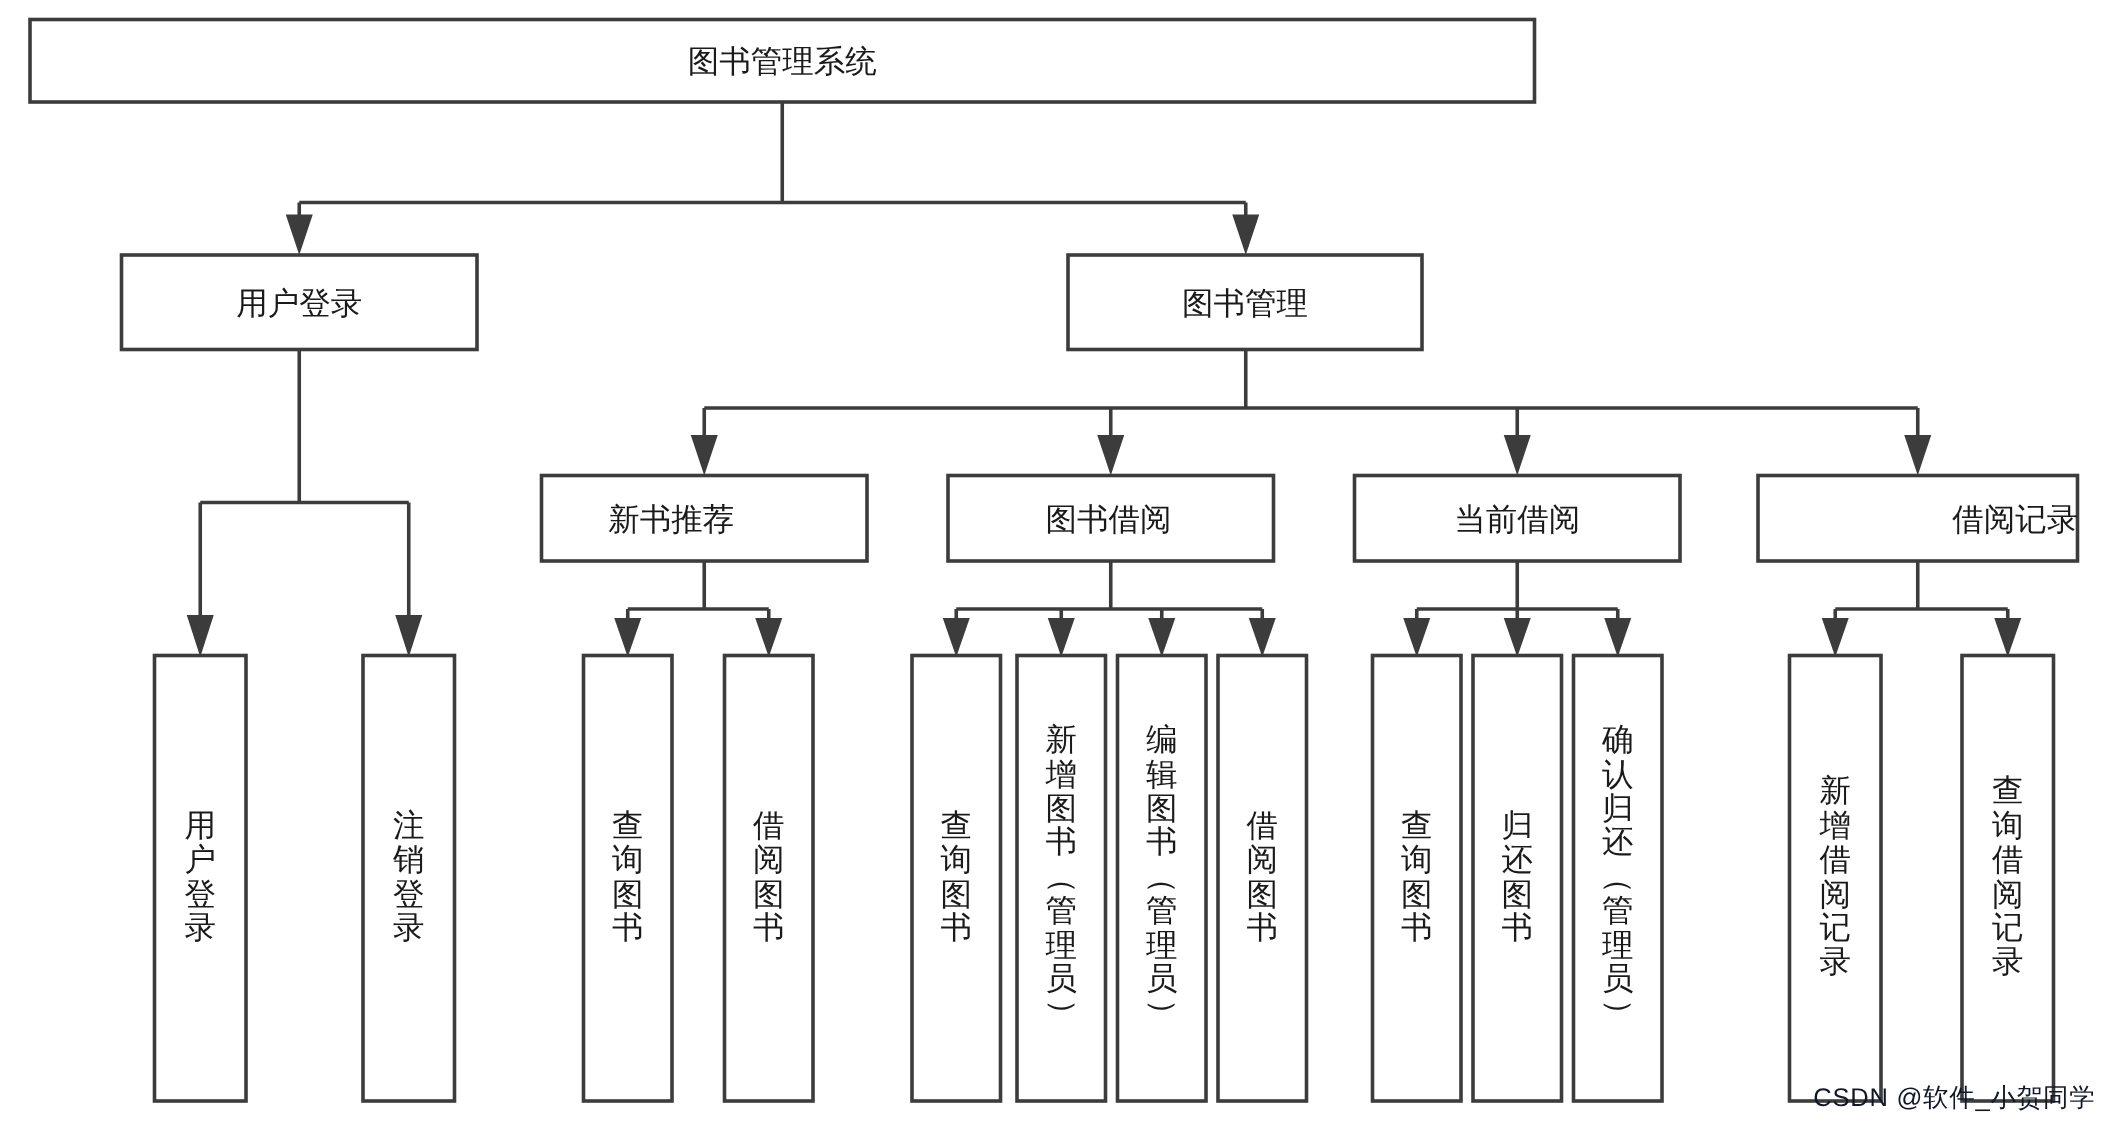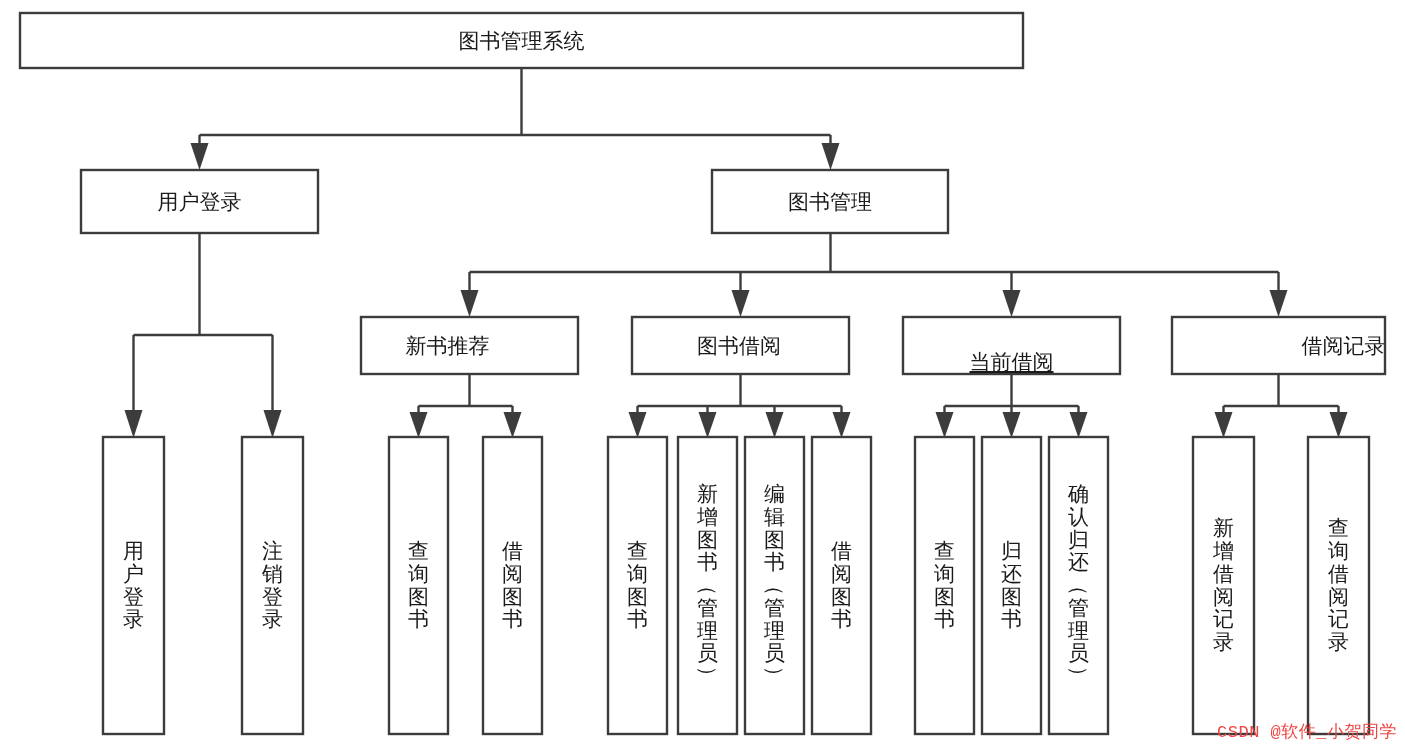--- a/index.html
+++ b/index.html
@@ -33,23 +33,23 @@
     stroke-linecap: butt;
   }
   .edge-arrow {
     fill: #3c3c3c;
     stroke: none;
   }
   .watermark {
     position: absolute;
     right: 8px;
     bottom: 4px;
-    font-family: Liberation Mono, monospace;
+    font-family: Liberation Sans, sans-serif;
     font-size: 17px;
-    color: #ef4444;
+    color: #0f172a;
     letter-spacing: 0.5px;
     white-space: nowrap;
     user-select: none;
   }
   
   .vlabel {
     position: absolute;
     display: flex;
     flex-direction: column;
     align-items: center;
@@ -188,21 +188,21 @@
   <rect class="node-box" x="1308" y="437" width="61" height="297"></rect>
 </svg>
 
 <div class="hlabel" style="left:20px; top:13px; width:1003px; height:55px;">图书管理系统</div>
 
 <div class="hlabel" style="left:81px; top:170px; width:237px; height:63px;font-family:Liberation Serif, serif;">用户登录</div>
 <div class="hlabel" style="left:712px; top:170px; width:236px; height:63px;">图书管理</div>
 
 <div class="hlabel" style="left:361px; top:317px; width:173px; height:57px;">新书推荐</div>
 <div class="hlabel" style="left:632px; top:317px; width:214px; height:57px;">图书借阅</div>
-<div class="hlabel" style="left:903px; top:333px; width:217px; height:57px;text-decoration:underline;">当前借阅</div>
+<div class="hlabel" style="left:903px; top:317px; width:217px; height:57px;">当前借阅</div>
 <div class="hlabel" style="left:1172px; top:317px; width:247px; height:57px;padding-left:48px;">借阅记录</div>
 
 <div class="vlabel" style="left:103px; top:437px; width:61px; height:297px;">
     <span class="ch">用</span>
     <span class="ch">户</span>
     <span class="ch">登</span>
     <span class="ch">录</span>
   </div>
 <div class="vlabel" style="left:242px; top:437px; width:61px; height:297px;">
     <span class="ch">注</span>

